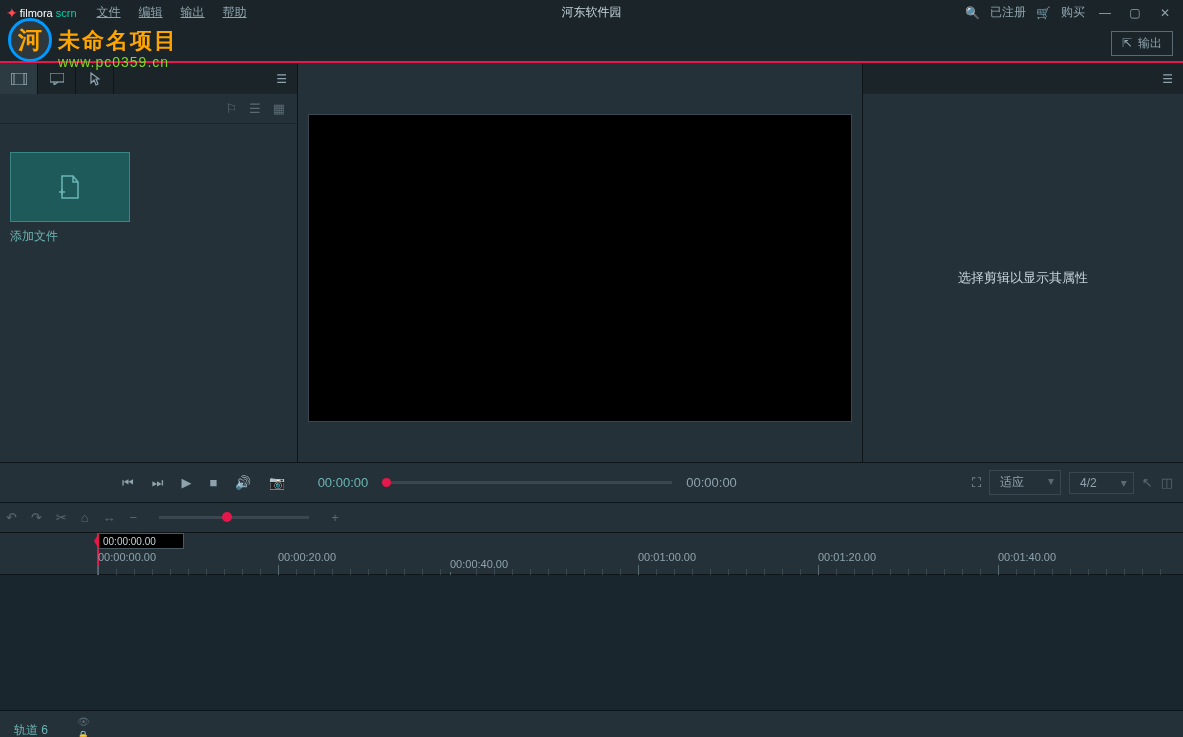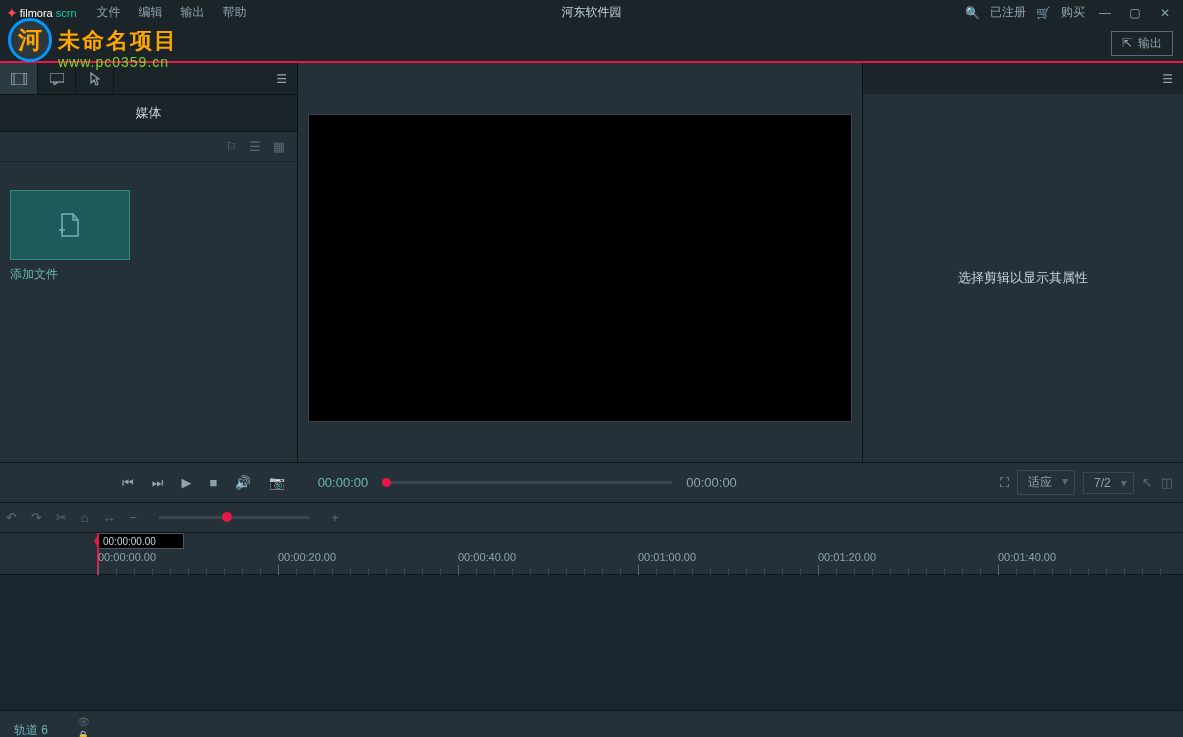--- a/index.html
+++ b/index.html
@@ -4,21 +4,21 @@
 <style>
 * { margin: 0; padding: 0; box-sizing: border-box; font-family: "Microsoft YaHei", sans-serif; }
 body { background: #1a2429; color: #8fa3ad; font-size: 12px; width: 1183px; height: 737px; overflow: hidden; position: relative; }
 
 
 .titlebar { height: 25px; background: #1a2429; display: flex; align-items: center; position: relative; }
 .logo { display: flex; align-items: center; padding-left: 6px; }
 .logo-dot { color: #ff4757; font-size: 14px; margin-right: 2px; }
 .logo-text { color: #fff; font-size: 11px; font-weight: 500; text-align: right; }
 .logo-text .scrn { color: #00d4aa; }
-.menu { display: flex; margin-left: 20px; gap: 18px; }
+.menu { display: flex; margin-left: 20px; gap: 18px; text-decoration: underline; }
 .menu-item { color: #8fa3ad; cursor: pointer; font-size: 12px; }
 .title-center { position: absolute; left: 50%; transform: translateX(-50%); color: #c5d4db; font-size: 12px; }
 .title-right { margin-left: auto; display: flex; align-items: center; gap: 10px; padding-right: 8px; }
 .title-right span { color: #8fa3ad; cursor: pointer; font-size: 12px; }
 .win-btn { width: 20px; text-align: center; cursor: pointer; color: #8fa3ad; }
 
 
 .watermark { position: absolute; top: 18px; left: 8px; z-index: 100; pointer-events: none; }
 .wm-circle { width: 44px; height: 44px; border: 3px solid #0099ff; border-radius: 50%; display: flex; align-items: center; justify-content: center; background: rgba(200,200,200,0.12); position: absolute; }
 .wm-char { color: #ffa500; font-size: 24px; font-weight: bold; }
@@ -57,21 +57,21 @@
 
 
 .controls { height: 40px; background: #253138; display: flex; align-items: center; padding: 0 10px; border-bottom: 1px solid #0d1518; }
 .pc-group { display: flex; align-items: center; gap: 18px; margin-left: 112px; }
 .pc-btn { color: #8fa3ad; cursor: pointer; font-size: 13px; }
 .time-l { color: #6bb5b5; margin-left: 32px; font-size: 13px; }
 .progress { flex: 0 0 290px; height: 3px; background: #3a4750; margin: 0 14px; position: relative; }
 .progress-dot { position: absolute; left: 0; top: -3px; width: 9px; height: 9px; background: #e6174a; border-radius: 50%; }
 .time-r { color: #8fa3ad; font-size: 13px; }
 .pc-right { margin-left: auto; display: flex; align-items: center; gap: 8px; }
-.dropdown { border: 1px solid #3a4750; padding: 3px 22px 3px 10px; color: #8fa3ad; cursor: pointer; font-size: 12px; position: relative; min-width: 50px; }
+.dropdown { border: 1px solid #3a4750; padding: 3px 36px 3px 10px; color: #8fa3ad; cursor: pointer; font-size: 12px; position: relative; min-width: 50px; }
 .dropdown::after { content: "▾"; position: absolute; right: 6px; color: #5a6a72; }
 
 
 .tl-tools { height: 30px; background: #253138; display: flex; align-items: center; padding: 0 6px; gap: 14px; border-bottom: 1px solid #0d1518; }
 .tl-tool { color: #5a6a72; cursor: pointer; font-size: 13px; }
 .zoom-slider { width: 150px; height: 3px; background: #3a4750; position: relative; margin: 0 8px; }
 .zoom-dot { position: absolute; left: 42%; top: -4px; width: 10px; height: 10px; background: #e6174a; border-radius: 50%; }
 
 
 .tl-ruler { height: 42px; background: #253138; position: relative; border-bottom: 1px solid #0d1518; }
@@ -150,21 +150,20 @@
             <path d="M4 9 L4 12 L8 9" fill="none" stroke="#8fa3ad" stroke-width="1.2"></path>
           </svg>
       </div>
       <div class="lt-btn">
         <svg width="10" height="14" viewBox="0 0 10 14">
             <path d="M1 1 L1 11 L4 8 L6 13 L8 12 L6 7 L9 7 Z" fill="none" stroke="#8fa3ad" stroke-width="1.2"></path>
           </svg>
       </div>
       <div class="lt-right">☰</div>
     </div>
-    <div class="left-tab">媒体</div>
     <div class="left-filter">
       <span class="filter-icon">⚐</span>
       <span class="filter-icon">☰</span>
       <span class="filter-icon">▦</span>
     </div>
     <div class="left-content">
       <div class="add-file">
         <div class="add-file-box">
           <svg width="22" height="26" viewBox="0 0 22 26">
               <path d="M3 2 L14 2 L19 8 L19 24 L3 24 Z M14 2 L14 8 L19 8" fill="none" stroke="#6bb5b5" stroke-width="1.5"></path>
@@ -198,21 +197,21 @@
     <span class="pc-btn">📷</span>
   </div>
   <span class="time-l">00:00:00</span>
   <div class="progress">
     <div class="progress-dot"></div>
   </div>
   <span class="time-r">00:00:00</span>
   <div class="pc-right">
     <span class="pc-btn">⛶</span>
     <div class="dropdown">适应</div>
-    <div class="dropdown">7/2</div>
+    <div class="dropdown">4/2</div>
     <span class="pc-btn" style="color:#5a6a72">↖</span>
     <span class="pc-btn" style="color:#5a6a72">◫</span>
   </div>
 </div>
 
 <div class="tl-tools">
   <span class="tl-tool">↶</span>
   <span class="tl-tool">↷</span>
   <span class="tl-tool">✂</span>
   <span class="tl-tool">⌂</span>
@@ -243,21 +242,21 @@
       <div class="tick-major" style="left: 180px;">00:00:20.00</div>
       <div class="tick-minor" style="left: 198px;"></div>
       <div class="tick-minor" style="left: 216px;"></div>
       <div class="tick-minor" style="left: 234px;"></div>
       <div class="tick-minor" style="left: 252px;"></div>
       <div class="tick-minor" style="left: 270px;"></div>
       <div class="tick-minor" style="left: 288px;"></div>
       <div class="tick-minor" style="left: 306px;"></div>
       <div class="tick-minor" style="left: 324px;"></div>
       <div class="tick-minor" style="left: 342px;"></div>
-      <div class="tick-major" style="left: 360px;">00:00:40.00</div>
+      <div class="tick-major" style="left: 352px; margin-top: 7px;">00:00:40.00</div>
       <div class="tick-minor" style="left: 378px;"></div>
       <div class="tick-minor" style="left: 396px;"></div>
       <div class="tick-minor" style="left: 414px;"></div>
       <div class="tick-minor" style="left: 432px;"></div>
       <div class="tick-minor" style="left: 450px;"></div>
       <div class="tick-minor" style="left: 468px;"></div>
       <div class="tick-minor" style="left: 486px;"></div>
       <div class="tick-minor" style="left: 504px;"></div>
       <div class="tick-minor" style="left: 522px;"></div>
       <div class="tick-major" style="left: 540px;">00:01:00.00</div>

